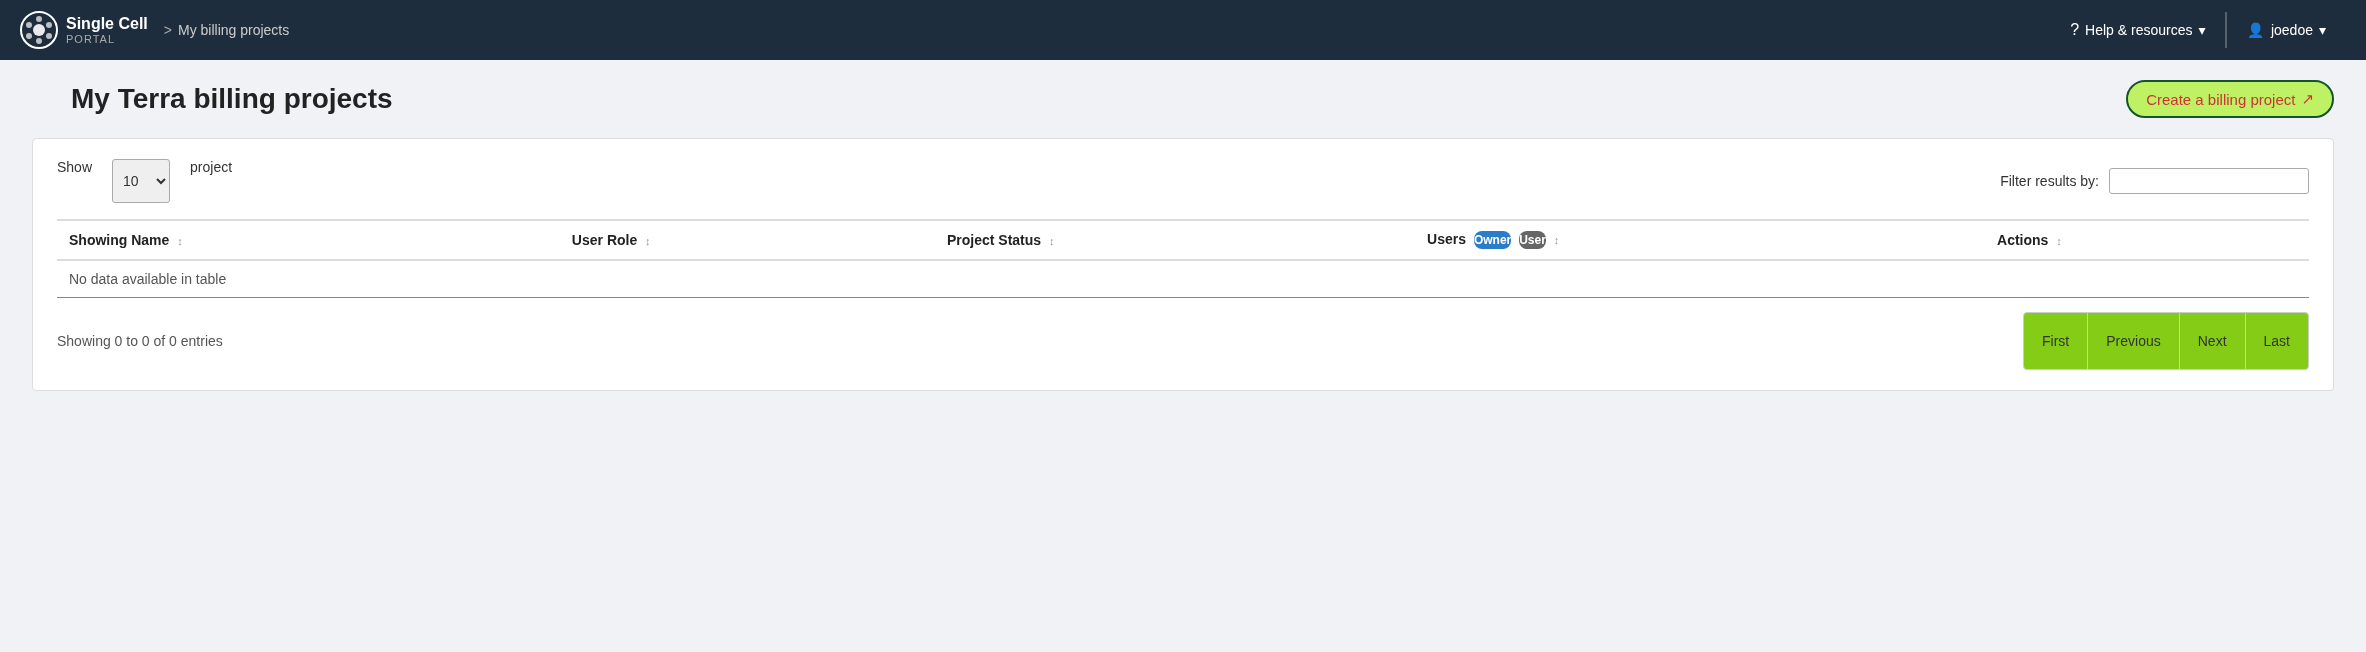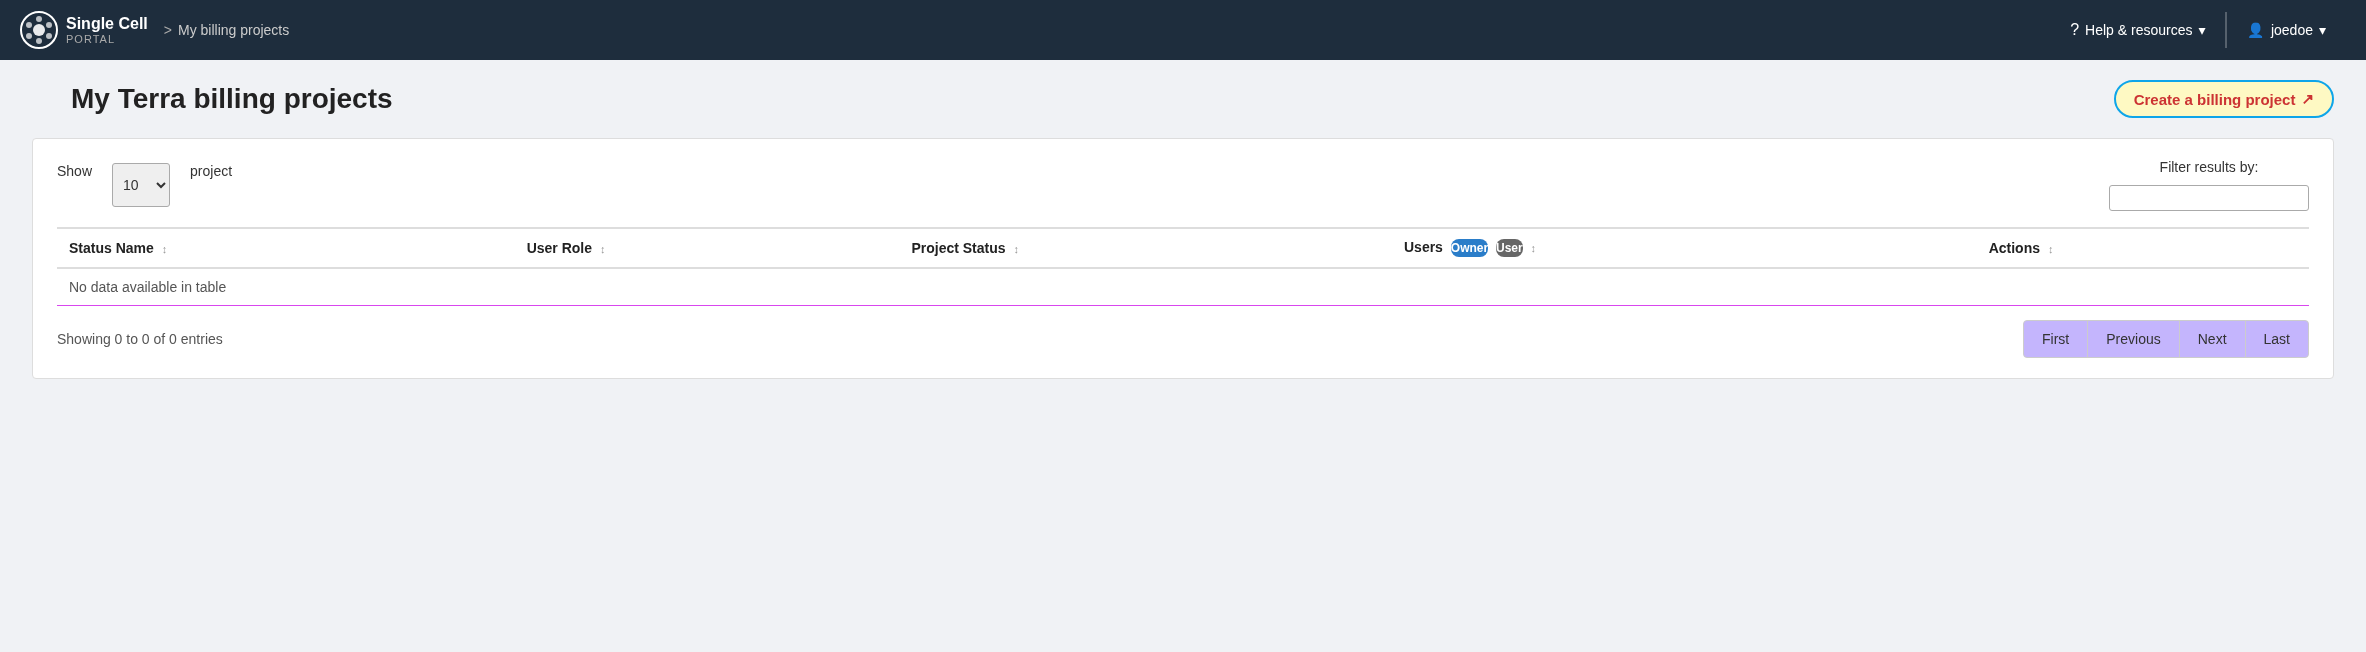--- a/index.html
+++ b/index.html
@@ -84,31 +84,31 @@
       justify-content: space-between;
       margin-bottom: 20px;
       margin-left: 39px;
     }
     .page-title {
       font-size: 28px;
       font-weight: bold;
       color: #222;
     }
     .create-billing-btn {
-      border: 2px solid #0ea5e9;
+      border: 2px solid #14532d;
       border-radius: 24px;
-      background: #fef9c3;
+      background: #bef264;
       color: #cc3333;
       padding: 8px 18px;
       font-size: 15px;
       cursor: pointer;
       display: flex;
       align-items: center;
       gap: 6px;
-      font-weight: 700;
+      font-weight: 400;
     }
 
     
     .table-card {
       background: #fff;
       border-radius: 4px;
       border: 1px solid #ddd;
       padding: 20px 24px;
     }
     .table-controls {
@@ -130,21 +130,20 @@
       padding: 12px 6px;
       font-size: 14px;
       color: #333;
     }
     .filter-results {
       display: flex;
       align-items: center;
       gap: 10px;
       font-size: 14px;
       color: #333;
-      flex-direction: column;
     }
     .filter-results input {
       border: 1px solid #aaa;
       border-radius: 3px;
       padding: 4px 8px;
       font-size: 14px;
       width: 200px;
     }
 
     
@@ -194,23 +193,23 @@
       margin-top: 14px;
       font-size: 14px;
       color: #555;
     }
     .pagination {
       display: flex;
       gap: 0;
     }
     .page-btn {
       border: 1px solid #ccc;
-      background: #c4b5fd;
+      background: #84cc16;
       color: #333;
-      padding: 10px 18px;
+      padding: 20px 18px;
       font-size: 14px;
       cursor: pointer;
       margin-left: -1px;
     }
     .page-btn:first-child { border-radius: 4px 0 0 4px; }
     .page-btn:last-child  { border-radius: 0 4px 4px 0; }
     .page-btn:disabled { color: #aaa; cursor: default; }
   </style>
 </head>
 <body>
@@ -278,21 +277,21 @@
       <div class="filter-results">
         <label>Filter results by:</label>
         <input type="text" style="">
       </div>
     </div>
 
     <table class="data-table">
       <thead>
         <tr>
           <th>
-            <span>Status Name</span>
+            <span>Showing Name</span>
             <span class="sort-icon">↕</span>
           </th>
           <th>
             <span>User Role</span>
             <span class="sort-icon">↕</span>
           </th>
           <th>
             <span>Project Status</span>
             <span class="sort-icon">↕</span>
           </th>

